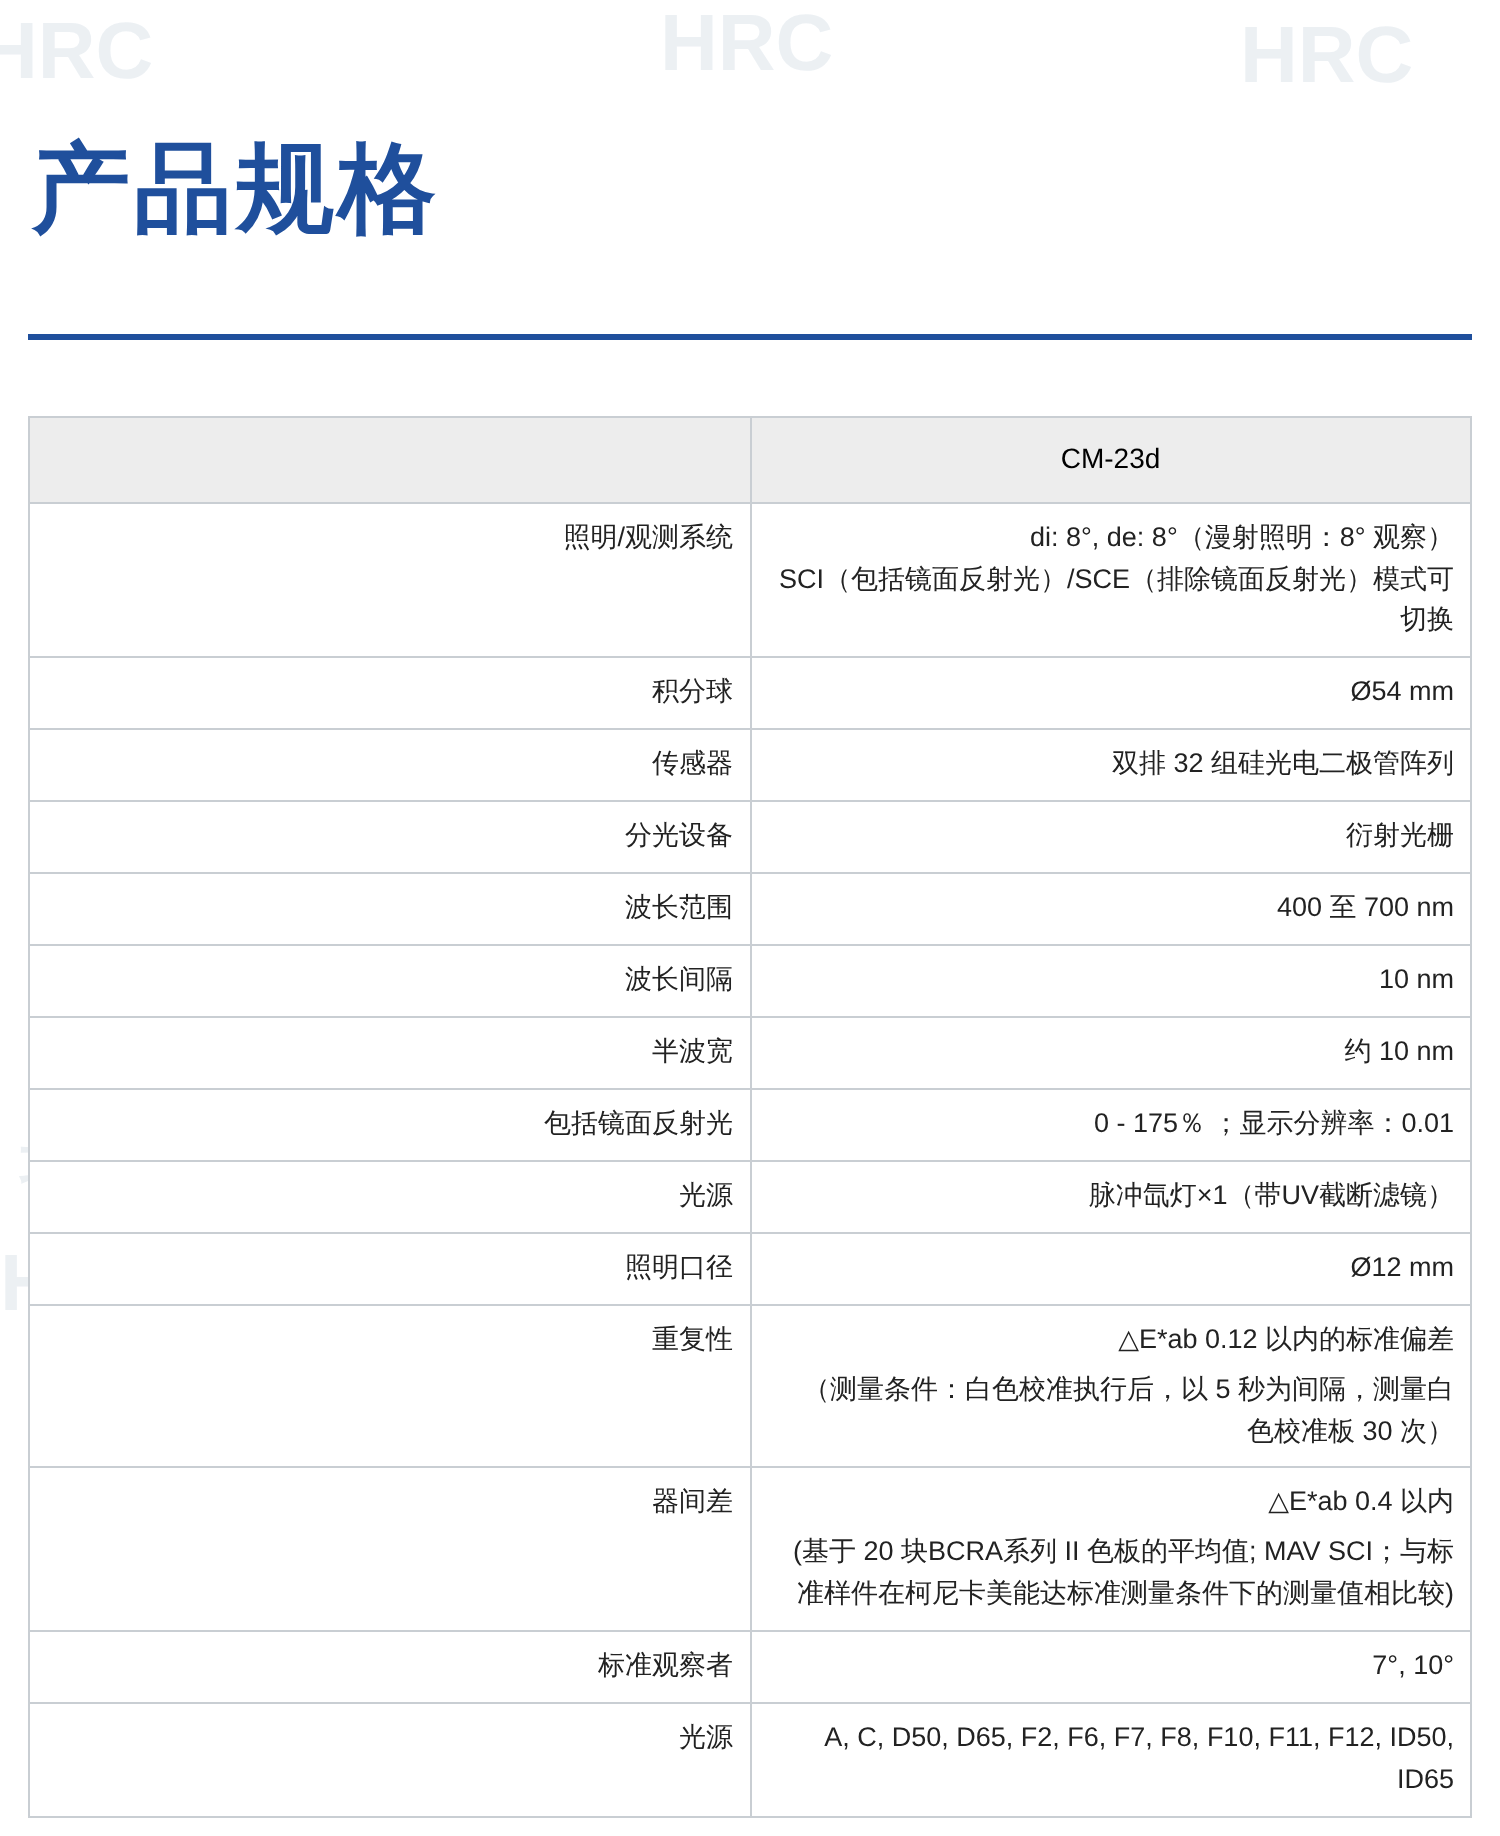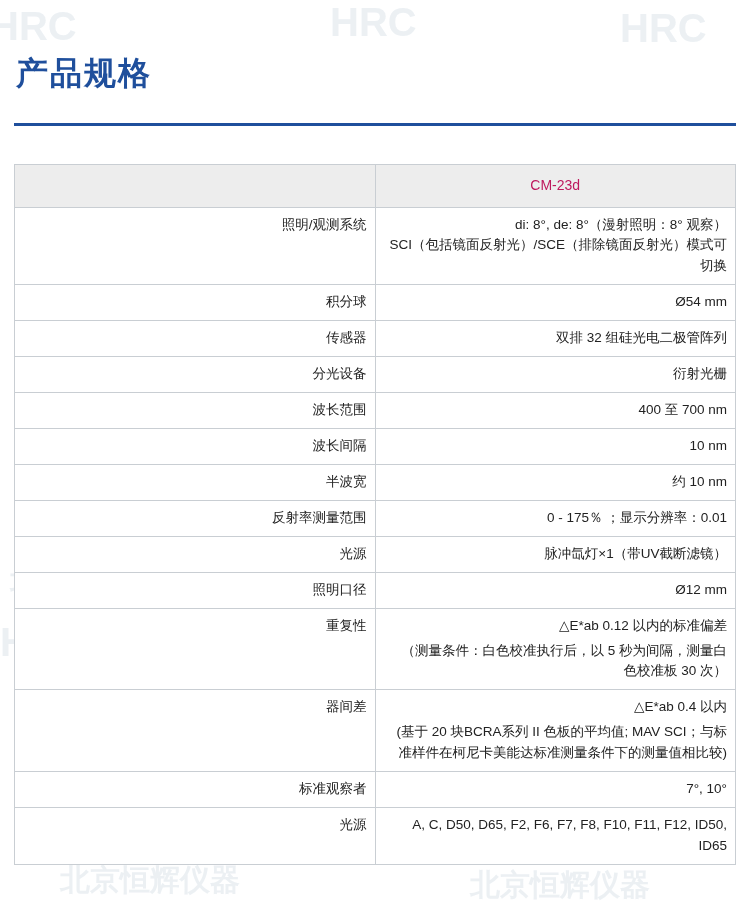--- a/index.html
+++ b/index.html
@@ -35,21 +35,21 @@
     opacity: 0.85;
   }
 
   .page {
     position: relative;
     z-index: 1;
     padding: 0;
   }
 
   .page-title {
-    font-size: 32px;
+    font-size: 49px;
     font-weight: bold;
     color: #1f4f9c;
     letter-spacing: 2px;
     padding: 32px 0 8px 16px;
     line-height: 1.25;
   }
 
   .title-rule {
     height: 3px;
     background: #1f4f9c;
@@ -75,21 +75,21 @@
     line-height: 1.55;
     font-weight: normal;
     text-align: right;
   }
 
   table.spec-table tr.header-row th {
     background: #ededed;
     text-align: center;
     font-size: 14px;
     padding: 10px 8px;
-    color: #be185d;
+    color: #000000;
   }
 
   td.label-cell {
     width: 190px;
     background: #ffffff;
   }
 
   td.value-cell {
     background: #ffffff;
   }
@@ -167,21 +167,21 @@
               <span class="sub-line">10 nm</span>
             </td>
           </tr>
           <tr>
             <td class="label-cell">半波宽</td>
             <td class="value-cell">
               <span class="sub-line">约 10 nm</span>
             </td>
           </tr>
           <tr>
-            <td class="label-cell">反射率测量范围</td>
+            <td class="label-cell">包括镜面反射光</td>
             <td class="value-cell">
               <span class="sub-line">0 - 175％ ；显示分辨率：0.01</span>
             </td>
           </tr>
           <tr>
             <td class="label-cell">光源</td>
             <td class="value-cell">
               <span class="sub-line">脉冲氙灯×1（带UV截断滤镜）</span>
             </td>
           </tr>

